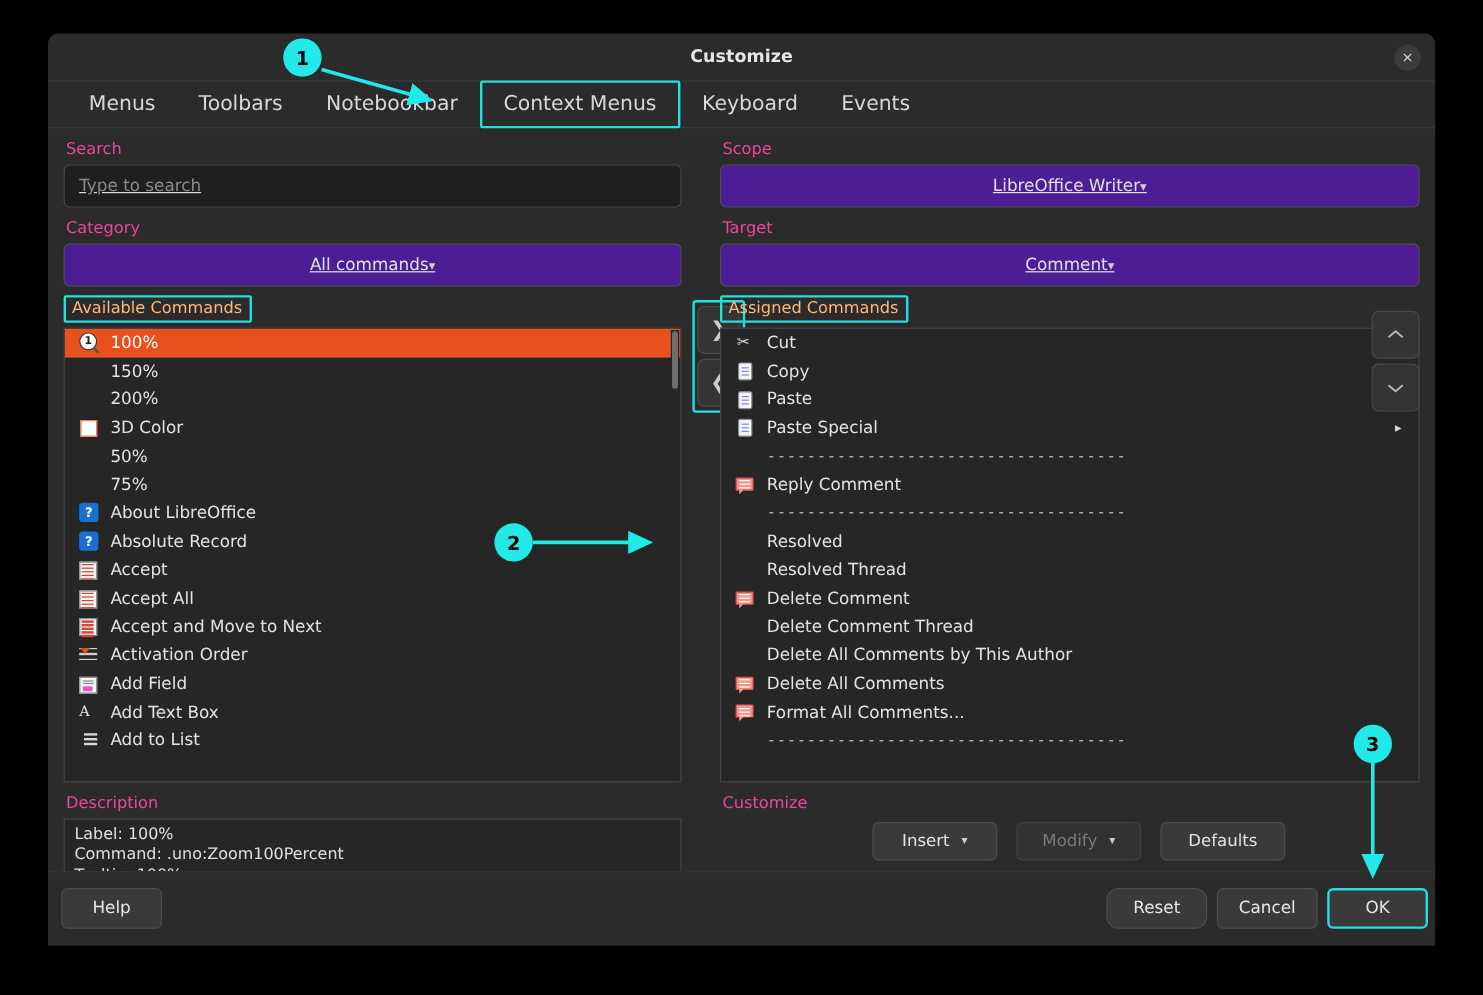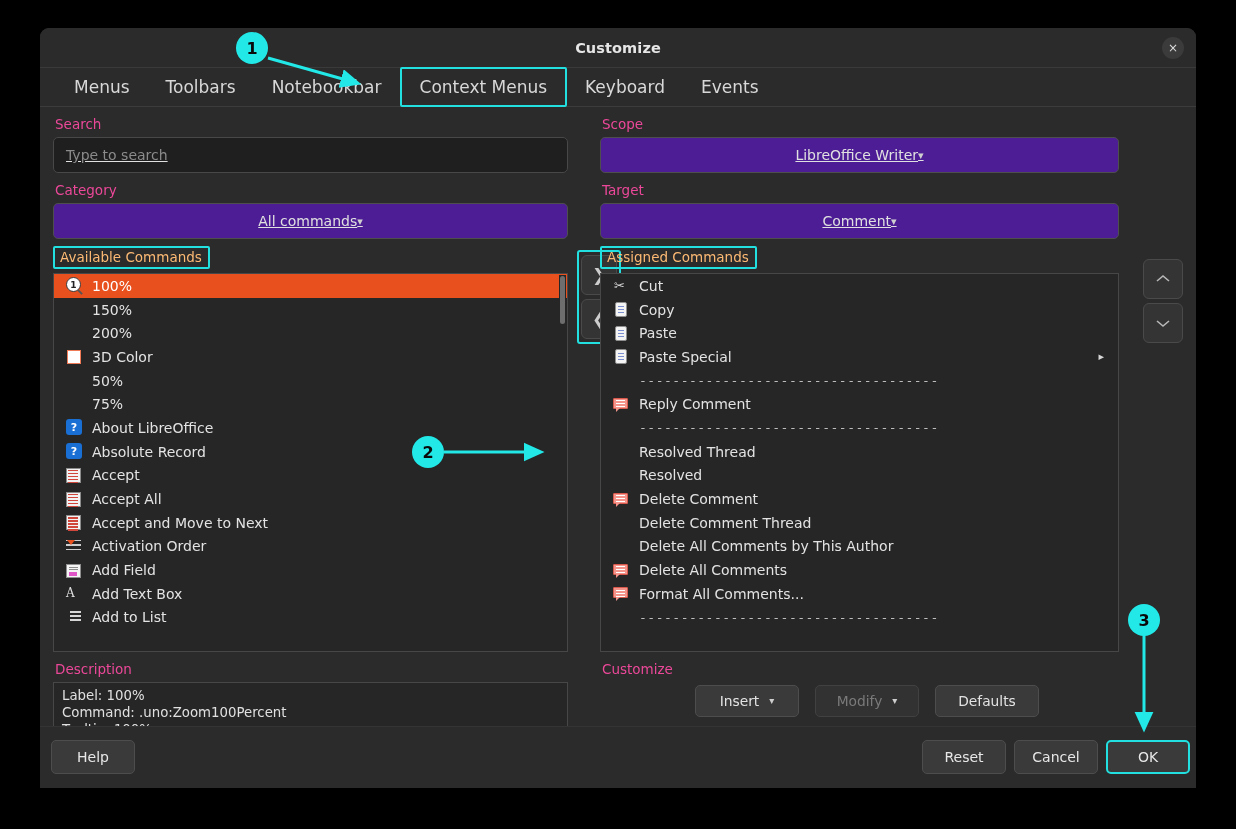--- a/index.html
+++ b/index.html
@@ -69,21 +69,21 @@
   }
 
   
   .body {
     position: relative;
     height: calc(760px - 40px - 39px);
     background: #2b2b2b;
   }
 
   .col-left  { position: absolute; left: 13px;  top: 0; width: 515px; }
-  .col-right { position: absolute; left: 560px; top: 0; width: 519px; }
+  .col-right { position: absolute; left: 560px; top: 0; width: 583px; }
 
   .field-label {
     color: #ec4899;
     font-size: 13.5px;
     margin: 9px 0 5px 2px;
   }
   .outline-label {
     display: inline-block;
     color: #fdba74;
     font-size: 13.5px;
@@ -240,21 +240,21 @@
     position: absolute; top: 13px;
     height: 34px; width: 84px;
     background: #3a3a3a;
     border: 1px solid #4d4d4d;
     border-radius: 5px;
     color: #e7e7e7; font-size: 14px;
     display: flex; align-items: center; justify-content: center;
     cursor: pointer;
   }
   .fbtn.help   { left: 11px; }
-  .fbtn.reset  { left: 882px; }
+  .fbtn.reset  { left: 882px; border-radius: 10px; }
   .fbtn.cancel { left: 974px; }
   .fbtn.ok     { left: 1066px; border: 2px solid #22e0e0; }
   .badge {
     position: absolute;
     width: 32px; height: 32px;
     border-radius: 50%;
     background: #22e8e8;
     color: #0a0a0a;
     font-size: 16px; font-weight: bold;
     display: flex; align-items: center; justify-content: center;
@@ -575,25 +575,25 @@
                   <i></i>
                 </span>
               </span>
             <span class="txt">Reply Comment</span>
           </div>
           <div class="sep-row">
             <span class="dashes">------------------------------------</span>
           </div>
           <div class="lrow">
             <span class="ico"></span>
+            <span class="txt">Resolved</span>
+          </div>
+          <div class="lrow">
+            <span class="ico"></span>
             <span class="txt">Resolved Thread</span>
-          </div>
-          <div class="lrow">
-            <span class="ico"></span>
-            <span class="txt">Resolved</span>
           </div>
           <div class="lrow">
             <span class="ico">
                 <span class="ic-cmt">
                   <i></i>
                 </span>
               </span>
             <span class="txt">Delete Comment</span>
           </div>
           <div class="lrow">

